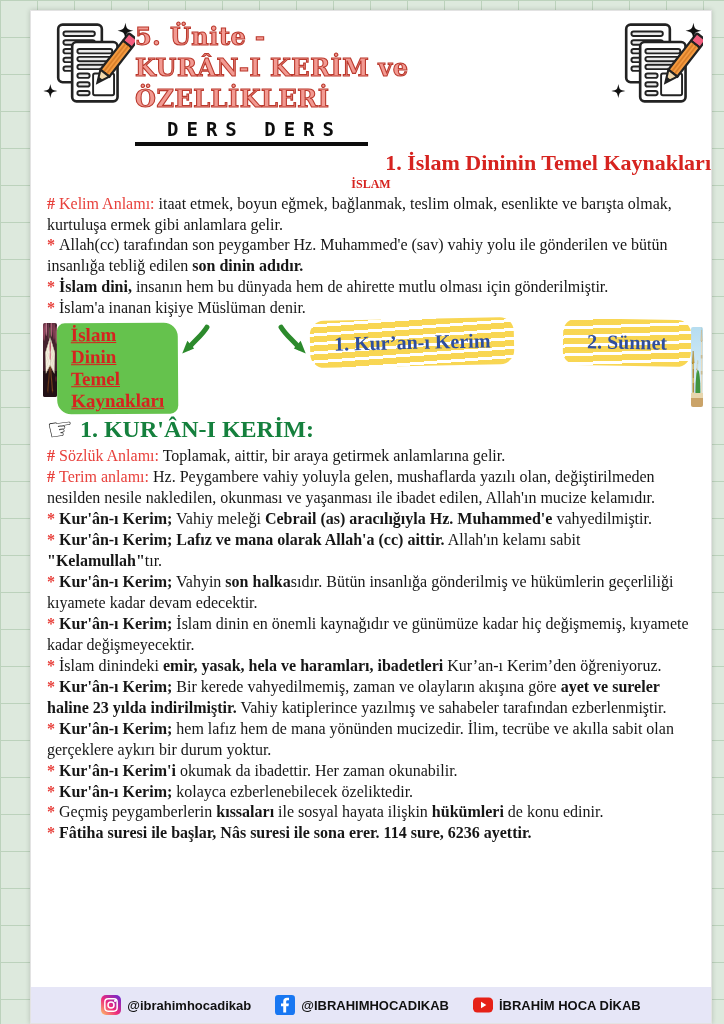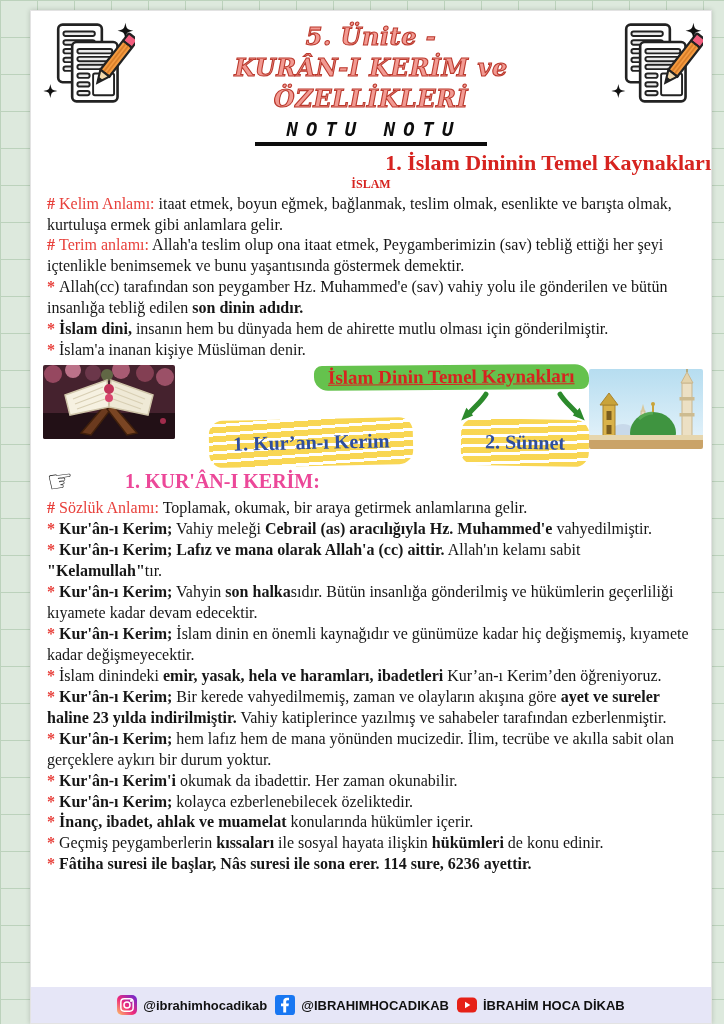--- a/index.html
+++ b/index.html
@@ -14,21 +14,21 @@
     font-family:"Liberation Serif", serif;
   }
   .page {
     position:absolute; left:30px; top:10px; width:682px; height:1014px;
     background:#fff; border:1px solid #e3e3e3; box-shadow:0 0 5px rgba(0,0,0,.18);
     display:flex; flex-direction:column;
   }
   
   .header { display:flex; align-items:flex-start; padding:6px 8px 0; }
   .doc-icon { width:96px; height:92px; flex:0 0 auto; }
-  .titles { flex:1; text-align:center; padding-top:4px;font-style:italic; }
+  .titles { flex:1; padding-top:4px; }
   .unit-title {
     font-family:"DejaVu Serif", serif; font-weight:bold; font-size:24px; line-height:1.3;
     color:#f29a92; -webkit-text-stroke:1.1px #bb3a2e; letter-spacing:.5px;
   }
   .badge {
     display:inline-block; margin-top:3px;
     font-family:"DejaVu Sans Mono", monospace; font-weight:bold; font-size:19px;
     letter-spacing:8px; color:#0d0d0d; border-bottom:4px solid #0d0d0d; padding:0 26px 2px 32px;
   }
   .section-title { text-align:right; color:#d6231f; font-weight:bold; font-size:22px; margin-top:4px; }
@@ -36,46 +36,46 @@
   
   .content { padding:2px 12px 0 16px; }
   .line { margin:0; font-size:16px; line-height:1.31; color:#161616; }
   .mk { color:#e8413c; font-weight:bold; font-family:"Liberation Serif", serif; }
   .red { color:#e8413c; }
   .b { font-weight:bold; }
   
   .diagram-row { display:flex; align-items:flex-start; padding:4px 8px 2px 12px; }
   .quran-img { width:132px; height:74px; border-radius:2px; }
   .mosque-img { width:114px; height:80px; margin-top:4px; border-radius:2px; }
-  .diagram-center { flex:1; display:flex; flex-direction:column; align-items:flex-end; }
+  .diagram-center { flex:1; display:flex; align-items:flex-start; }
   .hl-green {
     background:#65c24d; border-radius:8px 14px 8px 14px; padding:1px 14px 2px;
     transform:rotate(-.4deg);
   }
   .hl-green span {
     color:#d6231f; font-weight:bold; font-size:19px; text-decoration:underline;
     font-family:"Liberation Serif", serif;
   }
   .arrow-row { display:flex; justify-content:center; gap:64px; height:32px; margin-top:1px; }
   .arrow-row svg { width:34px; height:32px; }
   .branch-row { display:flex; justify-content:center; gap:48px; margin-top:-4px; }
   .hl-yellow {
     font-weight:bold; font-size:20px; color:#2f4e9e; padding:12px 24px;
     background:repeating-linear-gradient(-3deg, rgba(248,212,74,.95) 0 6px, rgba(255,255,255,.38) 6px 9px);
     border-radius:14px; transform:rotate(-1.2deg); white-space:nowrap;
   }
   .hl-yellow.r2 { transform:rotate(1deg); }
   
   .kuran-heading { display:flex; align-items:center; gap:6px; padding:0 16px; margin-top:-2px; }
   .manicule { font-family:"DejaVu Sans", sans-serif; font-size:30px; line-height:1; color:#111; transform:rotate(-8deg); }
-  .kuran-title { color:#ec4899; font-weight:bold; font-size:20px;margin-left:45px; }
+  .kuran-title { color:#15803d; font-weight:bold; font-size:24px; }
   
   .footer {
     margin-top:auto; background:#e6e6f7; height:36px;
-    display:flex; align-items:center; justify-content:center; gap:8px;
+    display:flex; align-items:center; justify-content:center; gap:24px;
   }
   .footer-item { display:flex; align-items:center; gap:6px; cursor:pointer; }
   .footer-item svg { width:20px; height:20px; }
   .footer-label { font-family:"Liberation Sans", sans-serif; font-weight:bold; font-size:13px; color:#111; }
 </style>
 </head>
 <body>
 
 <div class="page">
 
@@ -107,21 +107,21 @@
         <polygon points="74,63 87,63 80.5,77" fill="#f3d9ac" stroke="#222" stroke-width="2.4"></polygon>
         <polygon points="78,70.5 83.2,70.5 80.5,77" fill="#222"></polygon>
       </g>
       <path transform="translate(99,13)" d="M0,-9 C1.6,-1.6 1.6,-1.6 9,0 C1.6,1.6 1.6,1.6 0,9 C-1.6,1.6 -1.6,1.6 -9,0 C-1.6,-1.6 -1.6,-1.6 0,-9 Z" fill="#111"></path>
       <path transform="translate(13,82)" d="M0,-8 C1.4,-1.4 1.4,-1.4 8,0 C1.4,1.4 1.4,1.4 0,8 C-1.4,1.4 -1.4,1.4 -8,0 C-1.4,-1.4 -1.4,-1.4 0,-8 Z" fill="#111"></path>
     </svg>
 
     <div class="titles">
       <div class="unit-title">5. Ünite -</div>
       <div class="unit-title">KURÂN-I KERİM ve ÖZELLİKLERİ</div>
-      <div><span class="badge">NOTU NOTU</span></div>
+      <div><span class="badge">DERS DERS</span></div>
     </div>
 
     <svg class="doc-icon" viewBox="0 0 110 100">
       <rect x="22" y="6" width="50" height="66" rx="5" fill="#fff" stroke="#222" stroke-width="3"></rect>
       <g fill="#ececec" stroke="#222" stroke-width="2.2">
         <rect x="28" y="14" width="36" height="5" rx="2.5"></rect>
         <rect x="28" y="24" width="36" height="5" rx="2.5"></rect>
         <rect x="28" y="34" width="14" height="5" rx="2.5"></rect>
         <rect x="28" y="44" width="14" height="5" rx="2.5"></rect>
         <rect x="28" y="54" width="14" height="5" rx="2.5"></rect>
@@ -147,21 +147,20 @@
       <path transform="translate(99,13)" d="M0,-9 C1.6,-1.6 1.6,-1.6 9,0 C1.6,1.6 1.6,1.6 0,9 C-1.6,1.6 -1.6,1.6 -9,0 C-1.6,-1.6 -1.6,-1.6 0,-9 Z" fill="#111"></path>
       <path transform="translate(13,82)" d="M0,-8 C1.4,-1.4 1.4,-1.4 8,0 C1.4,1.4 1.4,1.4 0,8 C-1.4,1.4 -1.4,1.4 -8,0 C-1.4,-1.4 -1.4,-1.4 0,-8 Z" fill="#111"></path>
     </svg>
   </div>
 
   <div class="section-title">1.  İslam Dininin Temel Kaynakları</div>
   <div class="section-sub">İSLAM</div>
 
   <div class="content">
       <p class="line"><span class="mk"> # </span><span class="red">Kelim Anlamı:</span><span> itaat etmek, boyun eğmek, bağlanmak, teslim olmak, esenlikte ve barışta olmak, kurtuluşa ermek gibi anlamlara gelir.</span></p>
-      <p class="line"><span class="mk"> # </span><span class="red">Terim anlamı:</span><span> Allah'a teslim olup ona itaat etmek, Peygamberimizin (sav) tebliğ ettiği her şeyi içtenlikle benimsemek ve bunu yaşantısında göstermek demektir.</span></p>
       <p class="line"><span class="mk"> * </span><span>Allah(cc) tarafından son peygamber Hz. Muhammed'e (sav) vahiy yolu ile gönderilen ve bütün insanlığa tebliğ edilen </span><span class="b">son dinin adıdır.</span></p>
       <p class="line"><span class="mk"> * </span><span class="b">İslam dini,</span><span> insanın hem bu dünyada hem de ahirette mutlu olması için gönderilmiştir.</span></p>
       <p class="line"><span class="mk"> * </span><span>İslam'a inanan kişiye Müslüman denir.</span></p>
     </div>
 
   <div class="diagram-row">
     <svg class="quran-img" viewBox="0 0 132 74" preserveAspectRatio="none">
       <rect width="132" height="74" fill="#45222e"></rect>
       <circle cx="10" cy="9" r="9" fill="#a54f68" opacity=".85"></circle>
       <circle cx="30" cy="5" r="8" fill="#d887a0" opacity=".8"></circle>
@@ -230,31 +229,31 @@
       <rect x="0" y="71" width="114" height="9" fill="#caa368"></rect>
     </svg>
   </div>
 
   <div class="kuran-heading">
     <span class="manicule">☞</span>
     <span class="kuran-title">1. KUR'ÂN-I KERİM:</span>
   </div>
 
   <div class="content">
-      <p class="line"><span class="mk"> # </span><span class="red">Sözlük Anlamı:</span><span> Toplamak, okumak, bir araya getirmek anlamlarına gelir.</span></p>
+      <p class="line"><span class="mk"> # </span><span class="red">Sözlük Anlamı:</span><span> Toplamak, aittir, bir araya getirmek anlamlarına gelir.</span></p>
+      <p class="line"><span class="mk"> # </span><span class="red">Terim anlamı:</span><span> Hz. Peygambere vahiy yoluyla gelen, mushaflarda yazılı olan, değiştirilmeden nesilden nesile nakledilen, okunması ve yaşanması ile ibadet edilen, Allah'ın mucize kelamıdır.</span></p>
       <p class="line"><span class="mk"> * </span><span class="b">Kur'ân-ı Kerim;</span><span> Vahiy meleği </span><span class="b">Cebrail (as) aracılığıyla Hz. Muhammed'e</span><span> vahyedilmiştir.</span></p>
       <p class="line"><span class="mk"> * </span><span class="b">Kur'ân-ı Kerim; Lafız ve mana olarak Allah'a (cc) aittir.</span><span> Allah'ın kelamı sabit </span><span class="b">"Kelamullah"</span><span>tır.</span></p>
       <p class="line"><span class="mk"> * </span><span class="b">Kur'ân-ı Kerim;</span><span> Vahyin </span><span class="b">son halka</span><span>sıdır. Bütün insanlığa gönderilmiş ve hükümlerin geçerliliği kıyamete kadar devam edecektir.</span></p>
       <p class="line"><span class="mk"> * </span><span class="b">Kur'ân-ı Kerim;</span><span> İslam dinin en önemli kaynağıdır ve günümüze kadar hiç değişmemiş, kıyamete kadar değişmeyecektir.</span></p>
       <p class="line"><span class="mk"> * </span><span>İslam dinindeki </span><span class="b">emir, yasak, hela ve haramları, ibadetleri</span><span> Kur’an-ı Kerim’den öğreniyoruz.</span></p>
       <p class="line"><span class="mk"> * </span><span class="b">Kur'ân-ı Kerim;</span><span> Bir kerede vahyedilmemiş, zaman ve olayların akışına göre </span><span class="b">ayet ve sureler haline 23 yılda indirilmiştir.</span><span> Vahiy katiplerince yazılmış ve sahabeler tarafından ezberlenmiştir.</span></p>
       <p class="line"><span class="mk"> * </span><span class="b">Kur'ân-ı Kerim;</span><span> hem lafız hem de mana yönünden mucizedir. İlim, tecrübe ve akılla sabit olan gerçeklere aykırı bir durum yoktur.</span></p>
       <p class="line"><span class="mk"> * </span><span class="b">Kur'ân-ı Kerim'i</span><span> okumak da ibadettir. Her zaman okunabilir.</span></p>
       <p class="line"><span class="mk"> * </span><span class="b">Kur'ân-ı Kerim;</span><span> kolayca ezberlenebilecek özeliktedir.</span></p>
-      <p class="line"><span class="mk"> * </span><span class="b">İnanç, ibadet, ahlak ve muamelat</span><span> konularında hükümler içerir.</span></p>
       <p class="line"><span class="mk"> * </span><span>Geçmiş peygamberlerin </span><span class="b">kıssaları</span><span> ile sosyal hayata ilişkin </span><span class="b">hükümleri</span><span> de konu edinir.</span></p>
       <p class="line"><span class="mk"> * </span><span class="b">Fâtiha suresi ile başlar, Nâs suresi ile sona erer. 114 sure, 6236 ayettir.</span></p>
     </div>
 
   <div class="footer">
     <div class="footer-item">
       <svg viewBox="0 0 24 24">
         <defs>
           <linearGradient id="ig" x1="0" y1="1" x2="1" y2="0">
             <stop offset="0" stop-color="#fdc468"></stop>

